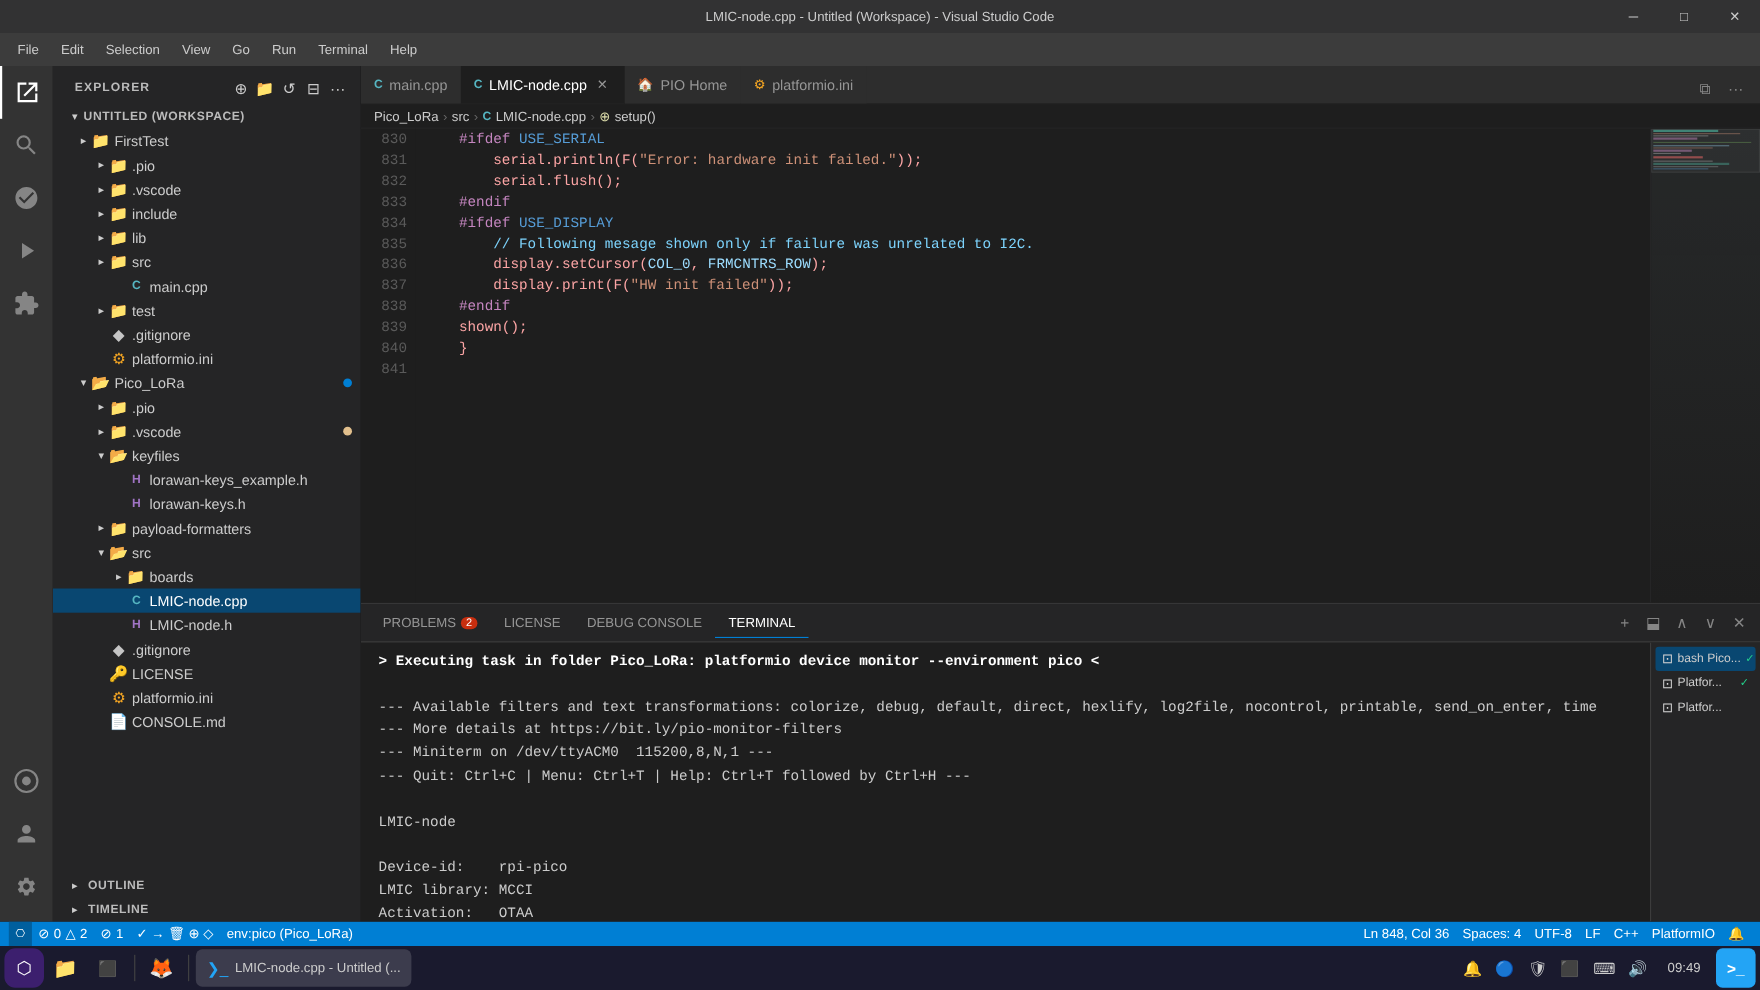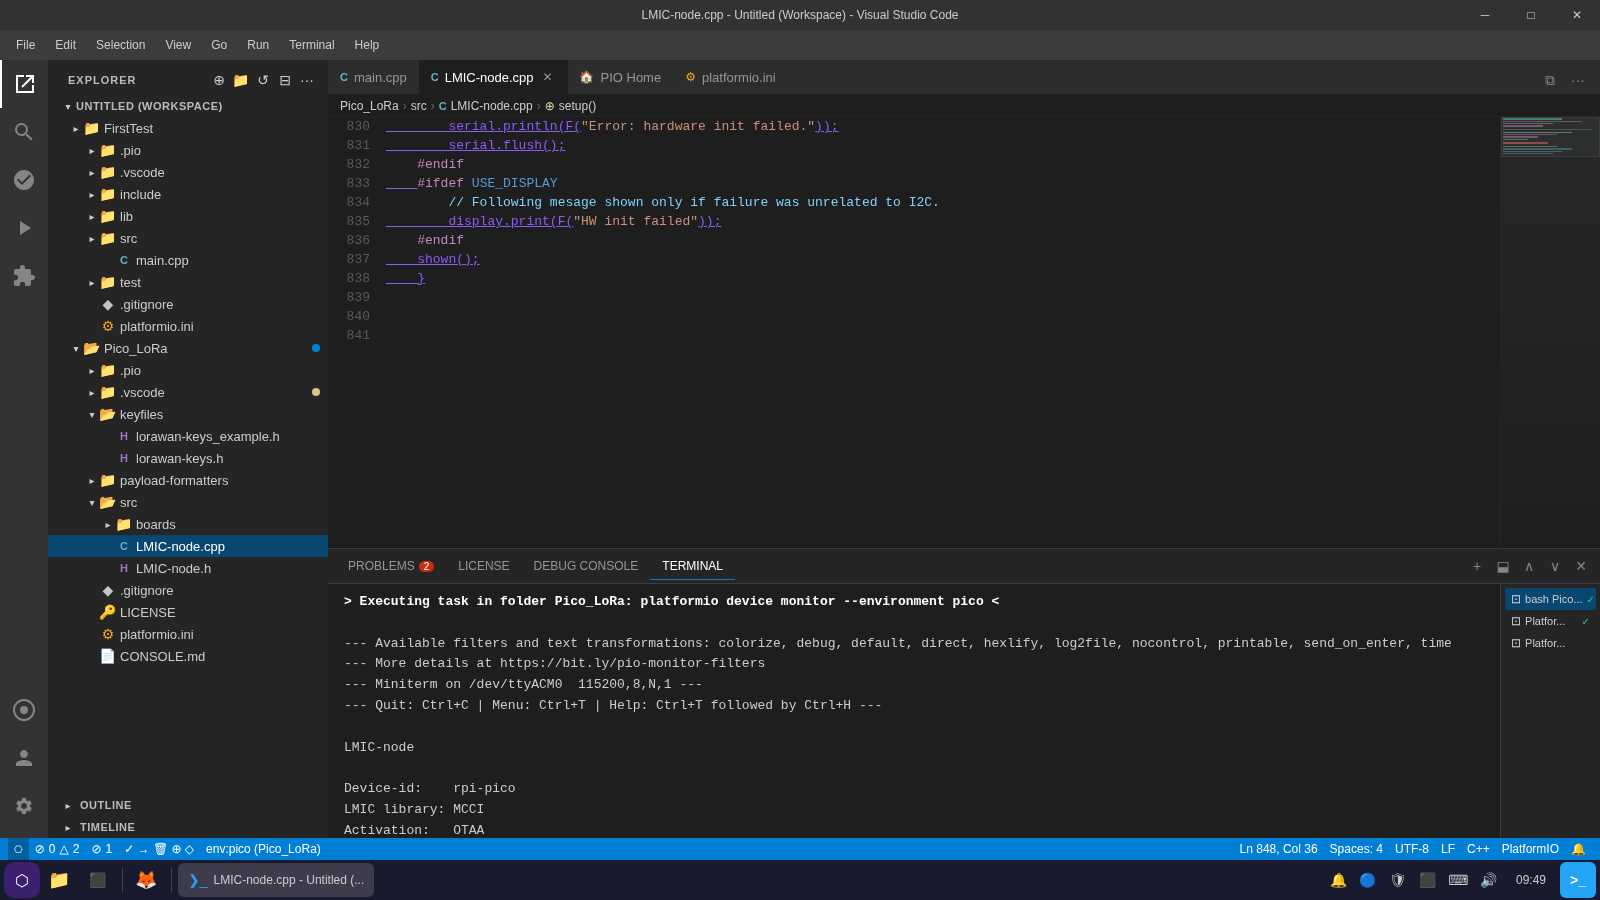--- a/index.html
+++ b/index.html
@@ -336,21 +336,21 @@
     .code-content::-webkit-scrollbar-thumb { background: #424242; }
     .code-line {
       white-space: pre;
       height: 19px;
     }
     .str { color: #ce9178; }
     .cmt { color: #7dd3fc; }
     .pp { color: #c586c0; }
     .pp2 { color: #569cd6; }
     .var { color: #9cdcfe; }
-    .plain { color: #8b5cf6; text-decoration: underline; }
+    .plain { color: #fca5a5; }
 
     
     .minimap {
       width: 100px;
       background: #1e1e1e;
       border-left: 1px solid #252526;
       flex-shrink: 0;
       overflow: hidden;
       position: relative;
     }
@@ -847,25 +847,27 @@
           <div>834</div>
           <div>835</div>
           <div>836</div>
           <div>837</div>
           <div>838</div>
           <div>839</div>
           <div>840</div>
           <div>841</div>
         </div>
         <div class="code-content">
+          <div class="code-line"><span class="plain">    </span><span class="pp">#ifdef </span><span class="pp2">USE_SERIAL</span></div>
           <div class="code-line"><span class="plain">        serial.println(F(</span><span class="str">"Error: hardware init failed."</span><span class="plain">));</span></div>
           <div class="code-line"><span class="plain">        serial.flush();</span></div>
           <div class="code-line"><span class="pp">    #endif</span></div>
           <div class="code-line"><span class="plain">    </span><span class="pp">#ifdef </span><span class="pp2">USE_DISPLAY</span></div>
           <div class="code-line"><span class="cmt">        // Following mesage shown only if failure was unrelated to I2C.</span></div>
+          <div class="code-line"><span class="plain">        display.setCursor(</span><span class="var">COL_0</span><span class="plain">, </span><span class="var">FRMCNTRS_ROW</span><span class="plain">);</span></div>
           <div class="code-line"><span class="plain">        display.print(F(</span><span class="str">"HW init failed"</span><span class="plain">));</span></div>
           <div class="code-line"><span class="pp">    #endif</span></div>
           <div class="code-line"><span class="plain">    shown();</span></div>
           <div class="code-line"><span class="plain">    }</span></div>
           <div class="code-line"></div>
         </div>
 
         <div class="minimap">
           <div style="width:100%;height:100%;background:linear-gradient(180deg, #2a2d2e 0%, #1e1e1e 100%);opacity:0.7;position:relative;">
 

